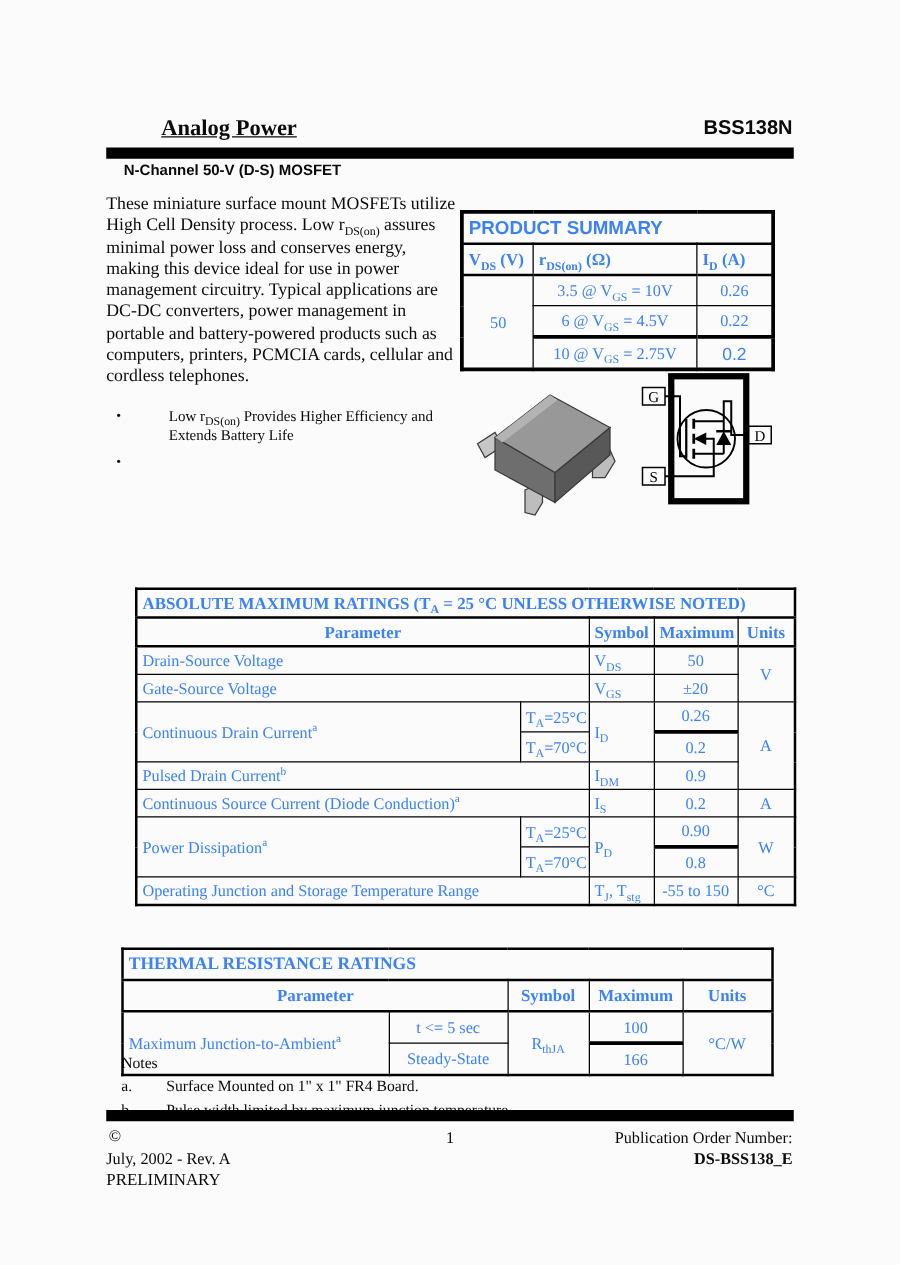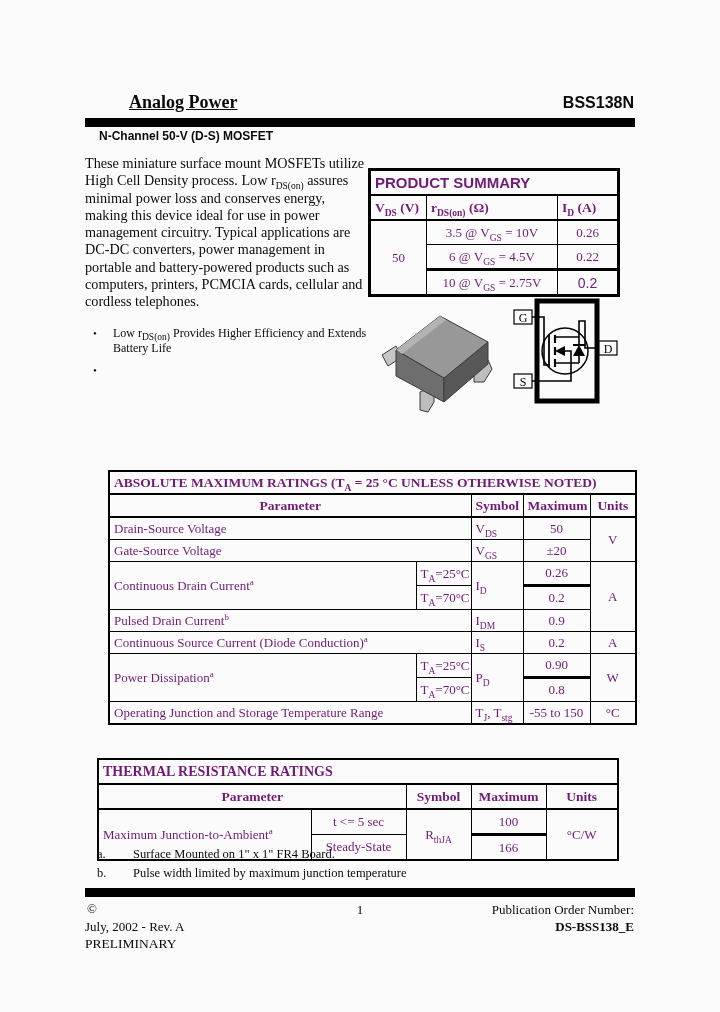--- a/index.html
+++ b/index.html
@@ -36,24 +36,24 @@
   .desc {
     position:absolute; left:85px; top:155px; width:282px;
     font-size:14.2px; line-height:17.3px;
   }
   sub { font-size:9.5px; line-height:0; }
   sup { font-size:9px; line-height:0; }
 
   .features { position:absolute; left:85px; top:326px; width:292px; font-size:12px; line-height:15px; }
   .feature-row { display:flex; margin-bottom:7px; }
   .bullet { width:14px; margin-left:8px; flex:0 0 auto; font-size:11px; }
-  .feature-text { margin-left:6px; }
-
-  
-  table { border-collapse:collapse; table-layout:fixed; color:#701a75;border-radius:23px; }
+  .feature-text { margin-left:28px; }
+
+  
+  table { border-collapse:collapse; table-layout:fixed; color:#3b82f6;border-radius:23px; }
   td { border:1px solid #000; padding:0 4px; font-size:13px; overflow:hidden; }
   .ctr { text-align:center; }
   .thick-top { border-top:3px solid #000; }
 
   
   .ps-table { position:absolute; left:368px; top:168px; width:249px; border:3px solid #000; }
   .ps-title td {
     font-family:"Liberation Sans", sans-serif;
     font-weight:bold; font-size:15px; height:22px;
     border-bottom:2px solid #000;
@@ -274,20 +274,21 @@
       <td rowspan="2" class="ctr">°C/W</td>
     </tr>
     <tr>
       <td class="ctr">Steady-State</td>
       <td class="ctr thick-top">166</td>
     </tr>
   </tbody>
     </table>
 
   <div class="notes">
+    <div>Notes</div>
     <div class="note-row">
       <span class="note-label">a.</span>
       <span>Surface Mounted on 1" x 1" FR4 Board.</span>
     </div>
     <div class="note-row">
       <span class="note-label">b.</span>
       <span>Pulse width limited by maximum junction temperature</span>
     </div>
   </div>
 

